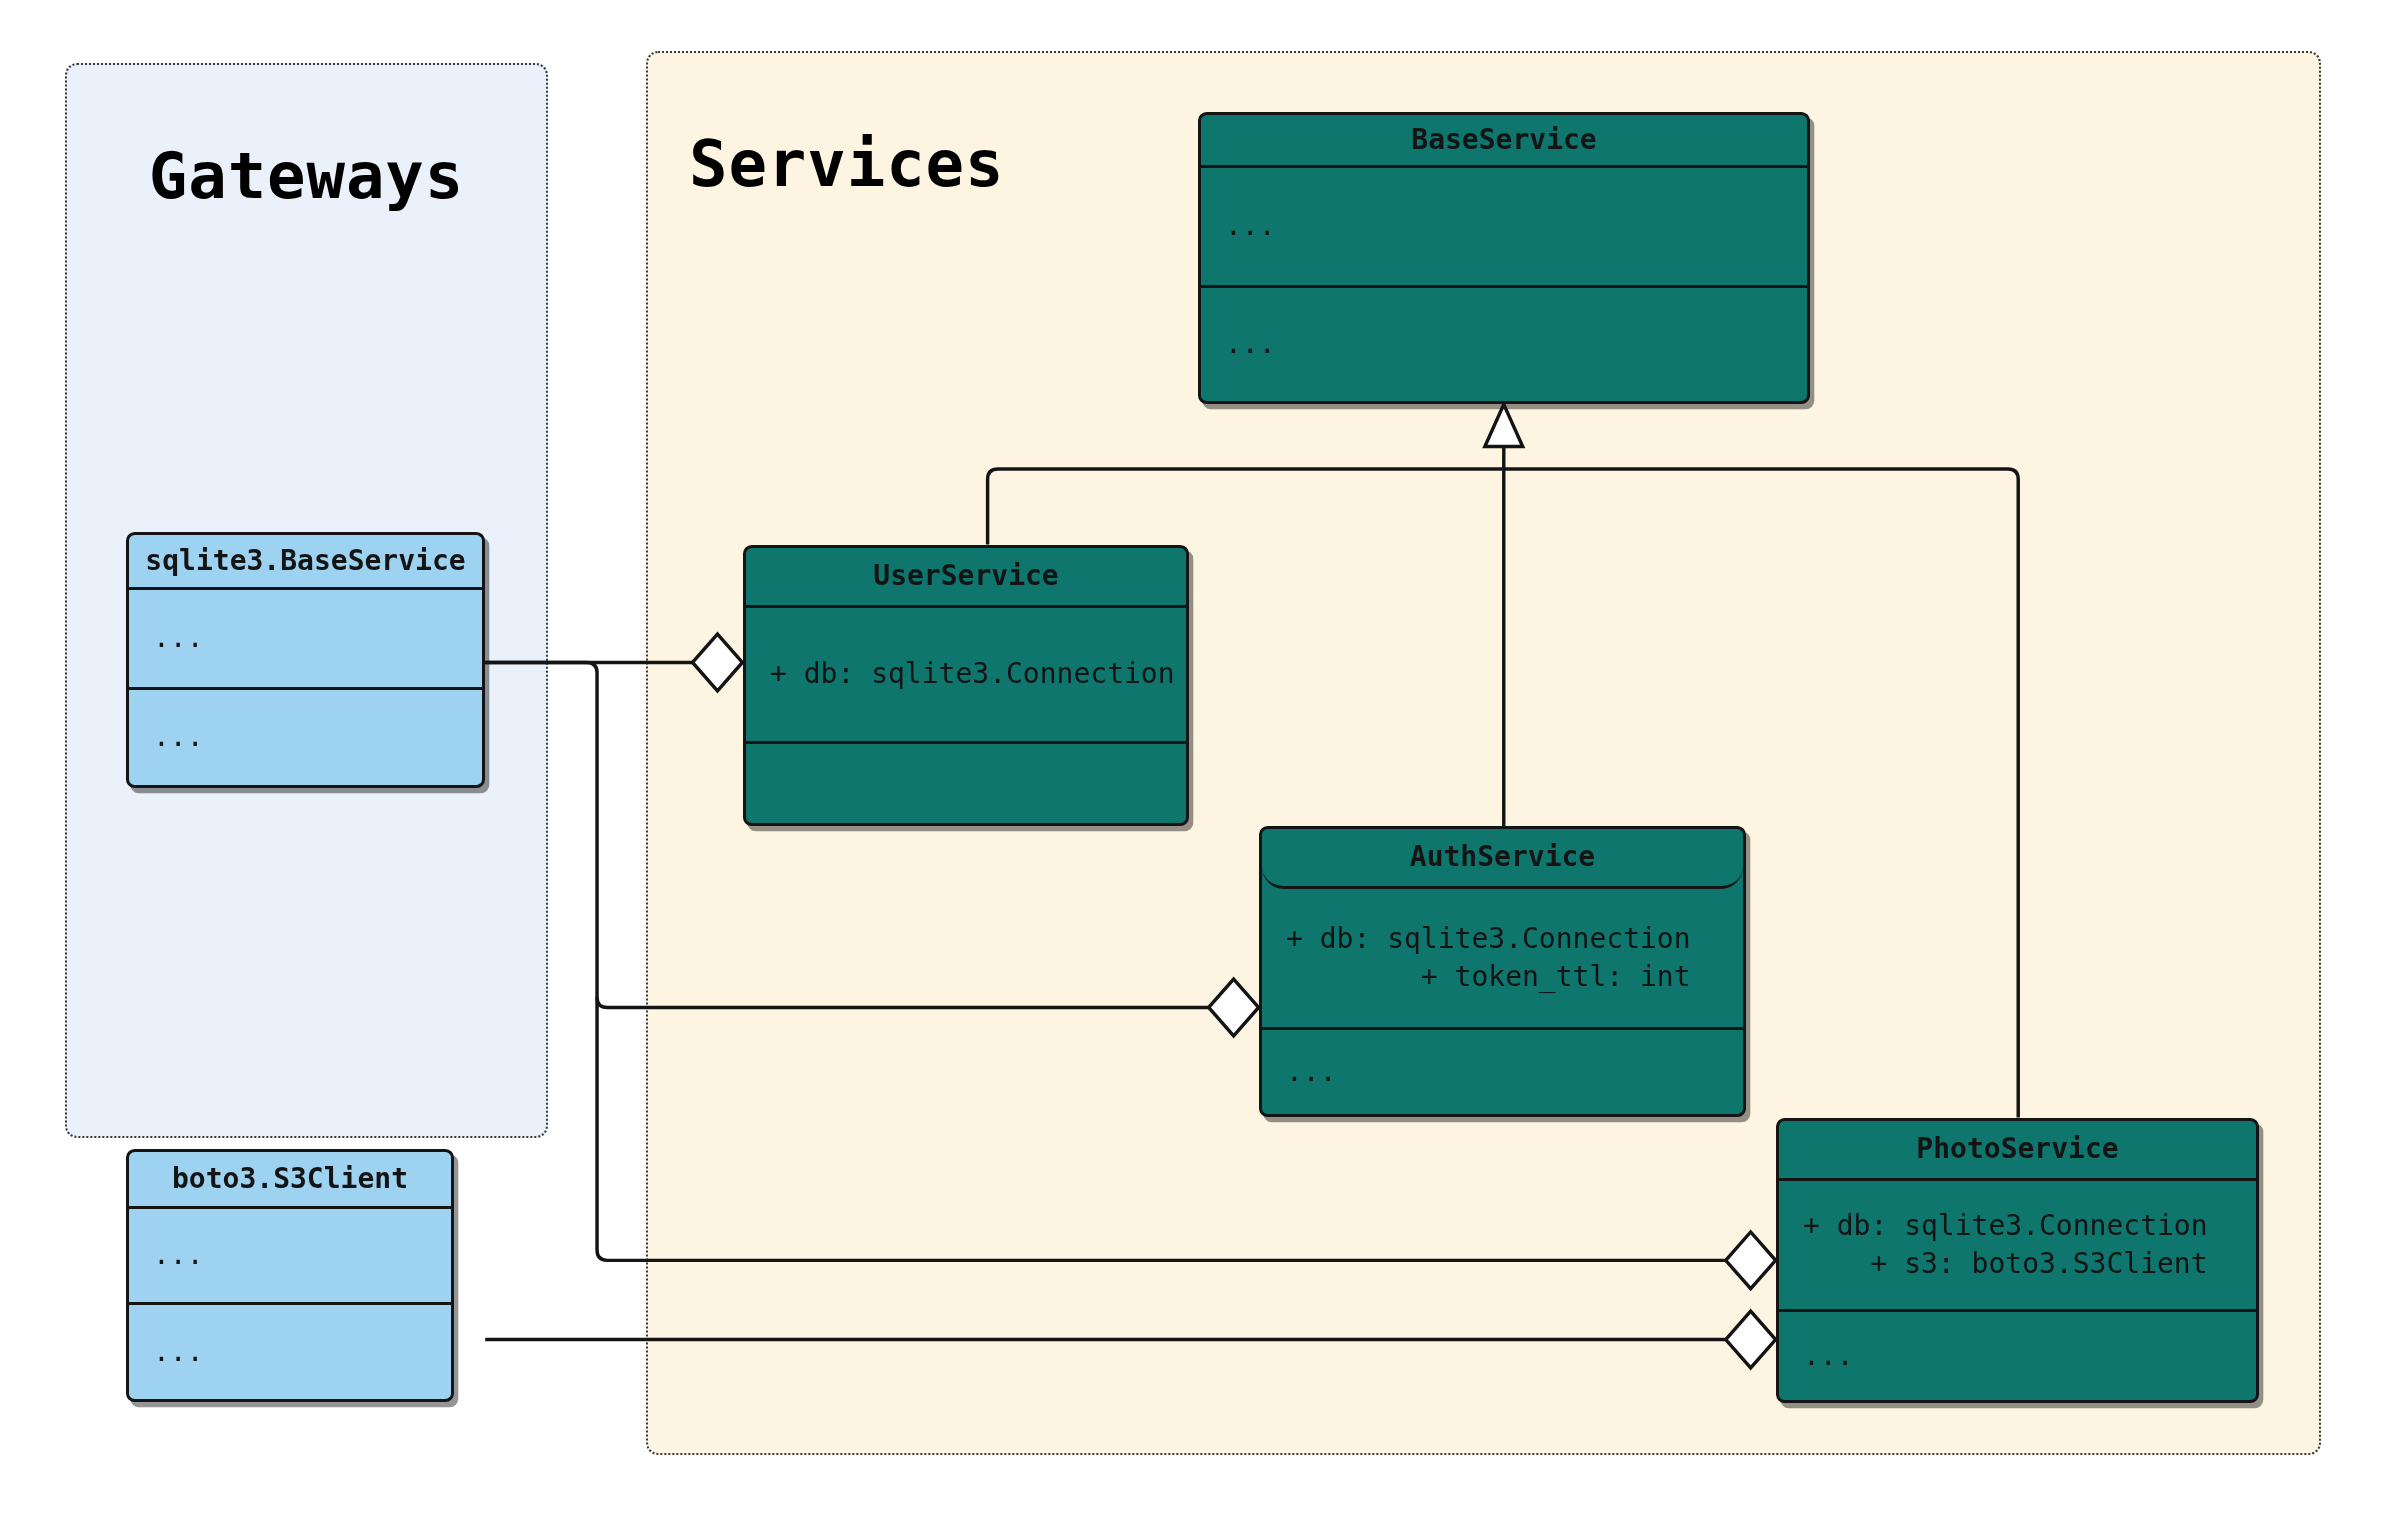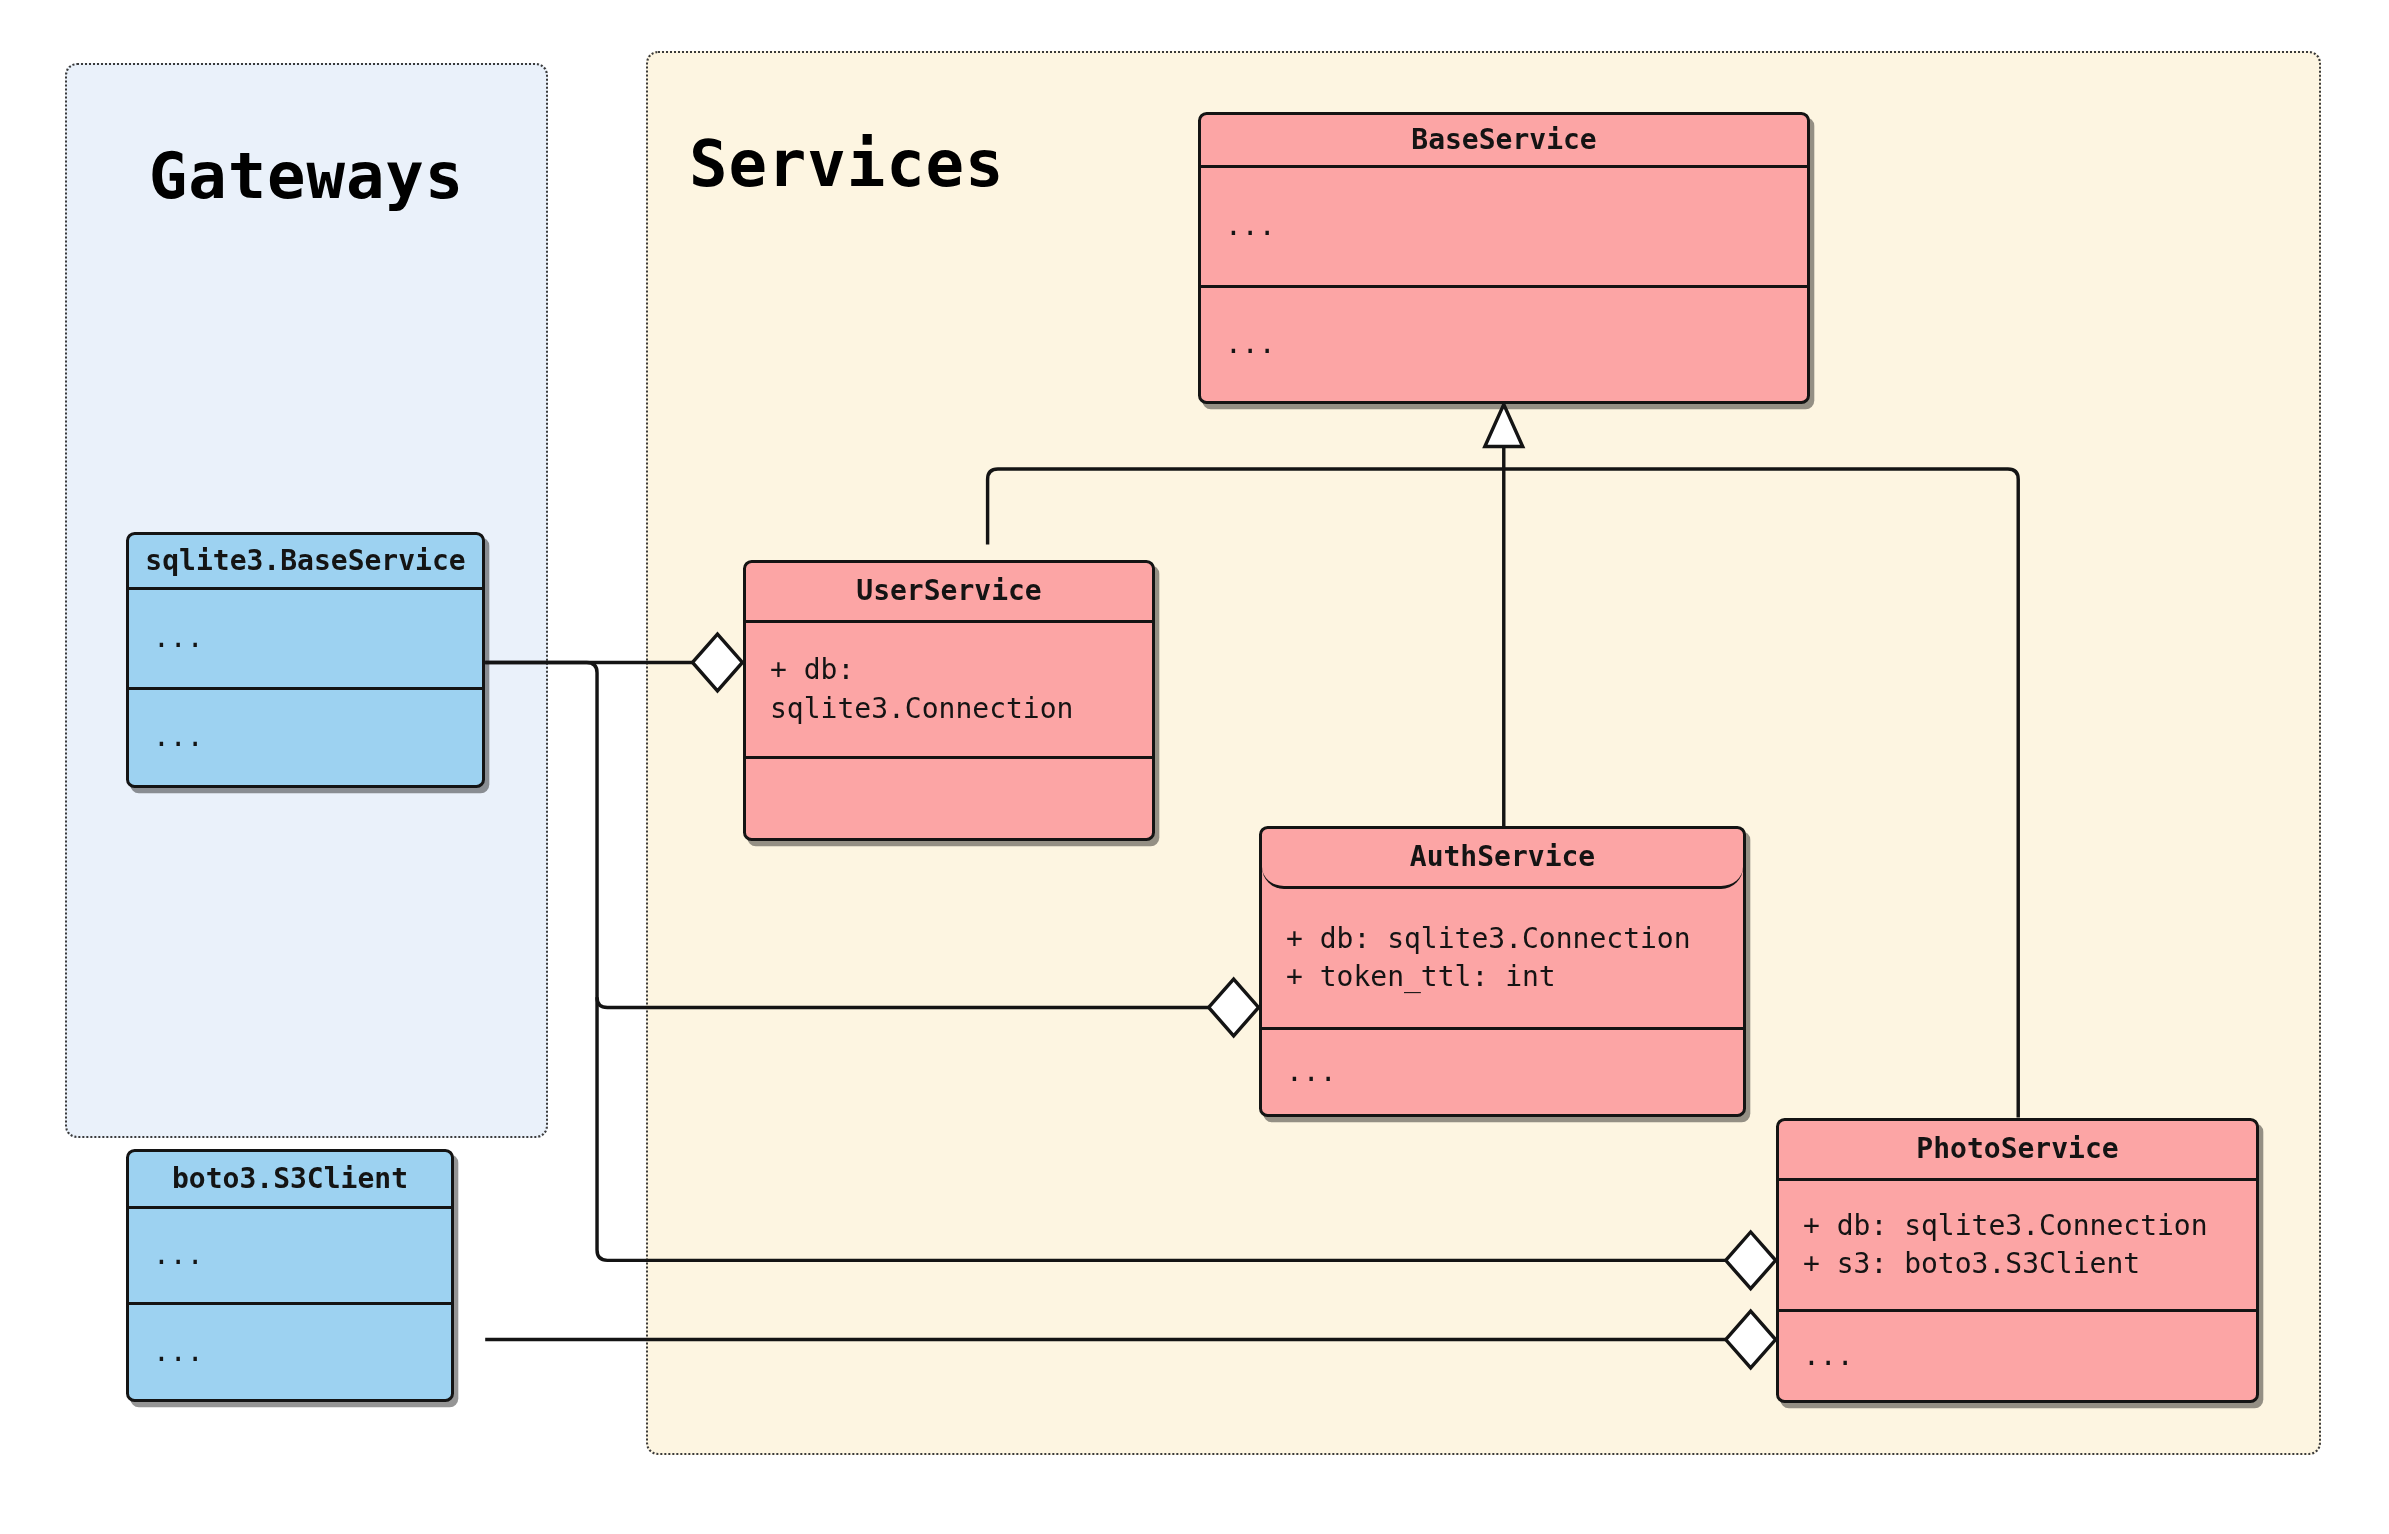--- a/index.html
+++ b/index.html
@@ -58,21 +58,21 @@
     box-sizing: border-box;
     border: 3.4px solid #141414;
     border-radius: 8.6px;
     box-shadow: 4.3px 5.2px 0 rgba(20, 20, 20, 0.45);
     display: flex;
     flex-direction: column;
     z-index: 3;
     font-size: 28px;
     line-height: 1.36;
   }
-  .uml-box.yellow { background: #fca5a5; }
+  .uml-box.yellow { background: #0f766e; text-align: right; }
   .uml-box.blue   { background: #9DD2F1; }
   .uml-title {
     box-sizing: border-box;
     border-bottom: 3.4px solid #141414;
     display: flex;
     align-items: center;
     justify-content: center;
     font-weight: bold;
     white-space: nowrap;
   }
@@ -126,21 +126,21 @@
     <polygon class="marker" points="2006,1465 2035,1432 2064,1465 2035,1498"></polygon>
     <polygon class="marker" points="2006,1557 2035,1524 2064,1557 2035,1590"></polygon>
   </svg>
 
   <div class="uml-box yellow" style="left:1198px; top:112px; width:612px; height:292px;">
     <div class="uml-title" style="height:53px;">BaseService</div>
     <div class="uml-attrs" style="height:120px;">...</div>
     <div class="uml-methods">...</div>
   </div>
 
-  <div class="uml-box yellow" style="left:743px; top:545px; width:412px; height:281px;margin-top:15px;">
+  <div class="uml-box yellow" style="left:743px; top:545px; width:446px; height:281px;">
     <div class="uml-title" style="height:60px;">UserService</div>
     <div class="uml-attrs" style="height:136px;">+ db: sqlite3.Connection</div>
     <div class="uml-methods"></div>
   </div>
 
   <div class="uml-box yellow" style="left:1259px; top:826px; width:487px; height:291px;">
     <div class="uml-title" style="height:60px;border-radius:22px;">AuthService</div>
     <div class="uml-attrs" style="height:141px;">+ db: sqlite3.Connection
 + token_ttl: int</div>
     <div class="uml-methods">...</div>

